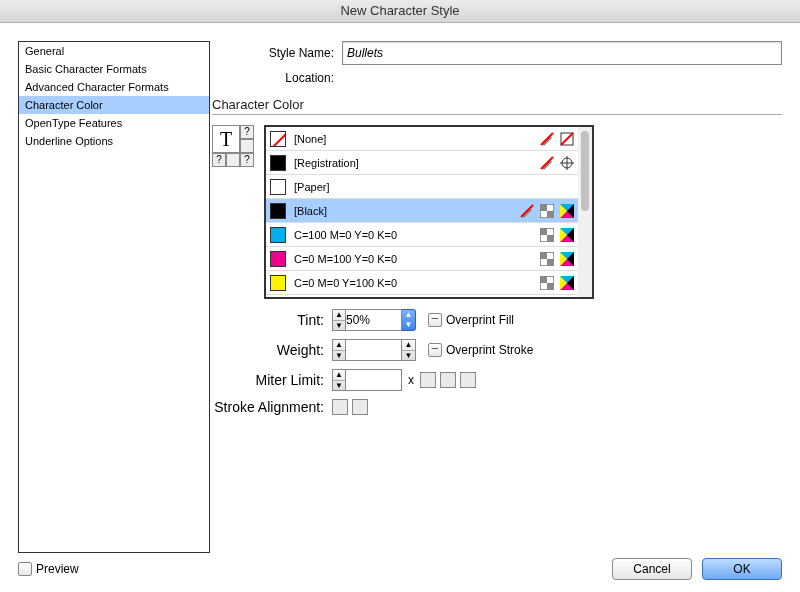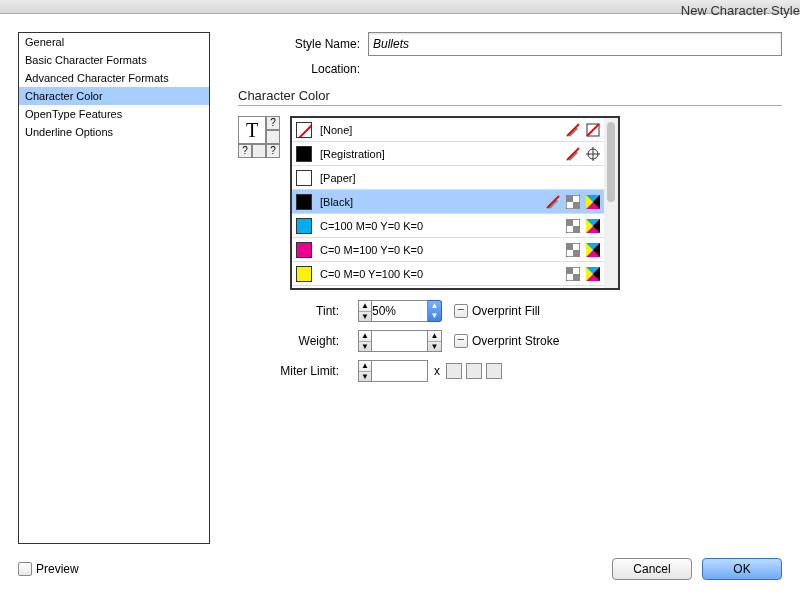--- a/index.html
+++ b/index.html
@@ -1,19 +1,19 @@
 <!DOCTYPE html>
 <html><head>
 <meta charset="utf-8">
 <style>
 * { box-sizing: border-box; margin: 0; padding: 0; }
 body { font-family: "Lucida Grande", "Helvetica Neue", Arial, sans-serif; font-size: 11px; background: #fff; }
 .window { width: 800px; height: 592px; background: #fff; position: relative; }
-.titlebar { height: 14px; background: linear-gradient(#ebebeb, #d6d6d6); border-bottom: 1px solid #b0b0b0; text-align: right; line-height: 22px; font-size: 13px; color: #333; }
-.content { padding: 18px 18px 0 18px; height: 530px; display: flex; gap: 28px; }
+.titlebar { height: 23px; background: linear-gradient(#ebebeb, #d6d6d6); border-bottom: 1px solid #b0b0b0; text-align: center; line-height: 22px; font-size: 13px; color: #333; }
+.content { padding: 18px 18px 0 18px; height: 530px; display: flex; gap: 2px; }
 .sidebar { width: 192px; border: 1px solid #333; background: #fff; }
 .sidebar-item { padding: 3px 6px; cursor: default; }
 .sidebar-item.selected { background: #a8ceff; }
 .main { flex: 1; }
 .row { display: flex; align-items: center; margin-bottom: 6px; }
 .label-right { width: 130px; text-align: right; padding-right: 8px; font-size: 12px; }
 .text-input { flex: 1; height: 24px; border: 1px solid #888; padding: 2px 4px; font-size: 12px; background: #fff; box-shadow: inset 0 1px 2px rgba(0,0,0,0.15); font-style: italic; }
 .section-title { font-size: 13px; margin: 12px 0 2px 0; color: #222; }
 .hr { border: none; border-top: 1px solid #aaa; margin-bottom: 10px; }
 .color-area { display: flex; gap: 8px; margin-bottom: 10px; }
@@ -26,21 +26,21 @@
 .swatch-row { display: flex; align-items: center; height: 24px; padding: 0 4px; border-bottom: 1px solid #ddd; }
 .swatch-row.selected { background: #a8ceff; }
 .swatch-box { width: 16px; height: 16px; border: 1px solid #333; margin-right: 8px; }
 .swatch-none { background: #fff; position: relative; overflow:hidden; }
 .swatch-none:after { content:""; position:absolute; left:-2px; top:7px; width:22px; height:2px; background:red; transform:rotate(-45deg); }
 .swatch-x { width:14px; height:14px; position:relative; }
 .swatch-x svg { width:14px; height:14px; }
 .swatch-end { margin-left:auto; display:flex; gap:6px; align-items:center; }
 .sw-name { font-size: 11px; }
 .field-row { display:flex; align-items:center; margin-bottom:8px; }
-.field-label { width:120px; text-align:right; padding-right:19px; font-size:12px; }
+.field-label { width:120px; text-align:right; padding-right:8px; font-size:14px; }
 .stepper { display:flex; align-items:center; }
 .stepper-arrows { width:14px; height:22px; border:1px solid #888; background:linear-gradient(#fafafa,#ddd); display:flex; flex-direction:column; }
 .stepper-arrows span { flex:1; text-align:center; line-height:9px; font-size:8px; border-bottom:1px solid #aaa; }
 .stepper-arrows span:last-child { border-bottom:none; }
 .stepper-input { width:56px; height:22px; border:1px solid #888; border-left:none; padding:2px 0; font-size:12px; }
 .stepper-blue { width:14px; height:22px; background:linear-gradient(#7bb0ff,#3e84e8); border:1px solid #2a64c0; border-left:none; display:flex; flex-direction:column; border-radius:0 3px 3px 0; }
 .stepper-blue span { flex:1; text-align:center; line-height:9px; font-size:8px; color:#fff; }
 .checkbox-fake { width:14px; height:14px; border:1px solid #888; background:linear-gradient(#fff,#e8e8e8); border-radius:2px; display:inline-block; vertical-align:middle; margin-right:4px; position:relative; }
 .checkbox-fake.dash:after { content:"−"; position:absolute; top:-3px; left:2px; font-size:13px; color:#555; }
 .opt-label { font-size:12px; vertical-align:middle; }
@@ -265,20 +265,25 @@
               <span>▼</span>
             </div>
           <input class="stepper-input" value="" style="">
         </div>
         <span class="miter-x">x</span>
         <span class="mini-icon"></span>
         <span class="mini-icon"></span>
         <span class="mini-icon"></span>
       </div>
 
+      <div class="field-row">
+        <div class="field-label">Stroke Alignment:</div>
+        <span class="mini-icon"></span>
+        <span class="mini-icon"></span>
+      </div>
     </div>
   </div>
 
   <div class="footer">
     <span class="checkbox-fake"></span>
     <span class="opt-label">Preview</span>
     <span class="spacer"></span>
     <button class="btn">Cancel</button>
     <button class="btn primary">OK</button>
   </div>

